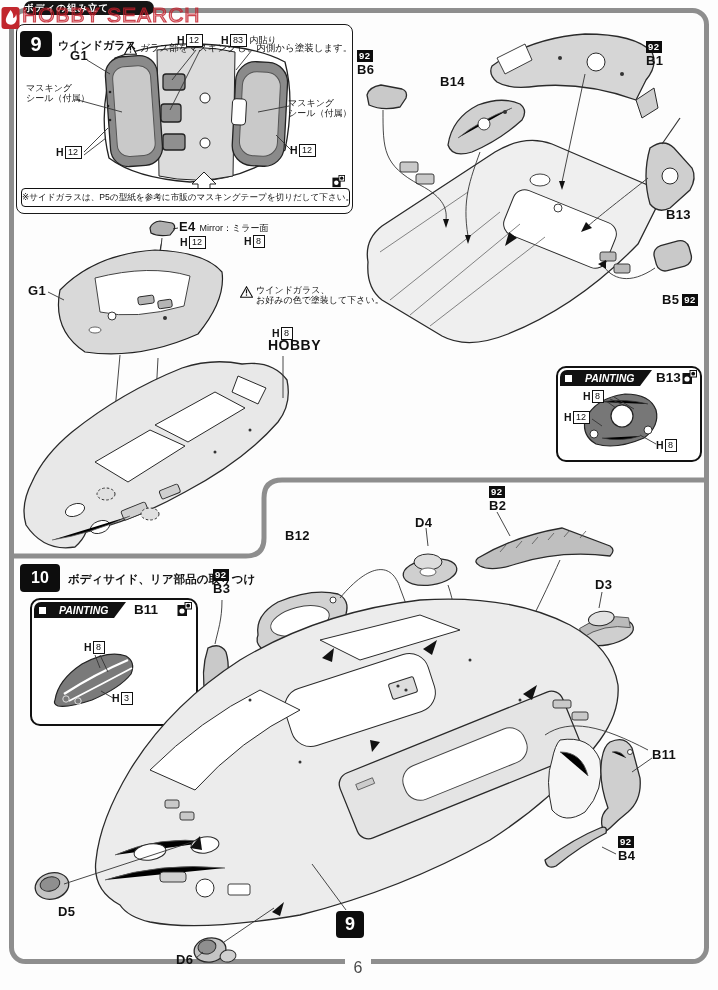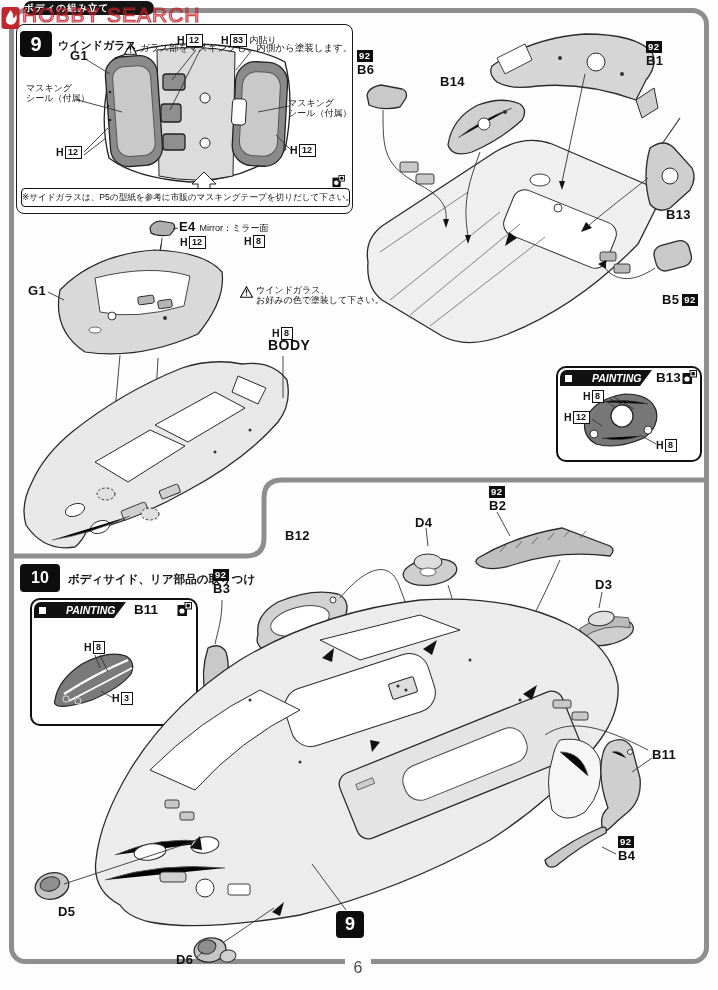--- a/index.html
+++ b/index.html
@@ -13,31 +13,31 @@
   .lbl{position:absolute;z-index:3;line-height:1.05;}
   .bold{font-weight:bold;}
   .pcode{font-weight:bold;font-size:13px;letter-spacing:.3px;}
   .jp9{font-size:9px;}
   .jp95{font-size:9.5px;}
   .b92{display:inline-block;background:#0d0d0d;color:#fff;font-size:9.5px;font-weight:bold;
        padding:0 2px;line-height:11.5px;letter-spacing:.5px;}
   .stack{display:flex;flex-direction:column;align-items:flex-start;gap:1px;}
   .hchip{display:inline-flex;align-items:center;gap:1px;background:transparent;}
   .hchip .h{font-weight:bold;font-size:10.5px;}
-  .hchip .box{border:1.2px solid #111;background:#fff;font-size:9px;font-weight:bold;
+  .hchip .box{border:1.2px solid #111;background:#fff;font-size:9px;font-weight:normal;
               padding:0 2.5px;line-height:10.5px;min-width:9px;text-align:center;}
   .stepbadge{position:absolute;background:#0d0d0d;color:#fff;font-weight:bold;border-radius:4px;
              display:flex;align-items:center;justify-content:center;z-index:3;}
   .banner{position:absolute;left:24px;top:1px;width:130px;height:14px;background:#151515;border-radius:7px;
           color:#fff;font-size:9.5px;font-weight:bold;text-align:left;line-height:14px;letter-spacing:1px;z-index:4;}
   .wm{position:absolute;left:22px;top:3px;font-size:21px;font-weight:normal;letter-spacing:1px;z-index:5;
       color:rgba(200,35,45,.30);-webkit-text-stroke:1.2px rgba(195,30,42,.8);white-space:nowrap;}
   .pbox{position:absolute;background:#fff;border:2px solid #111;border-radius:10px;z-index:1;}
   .phead{position:absolute;left:2px;top:2px;height:16px;width:92px;background:#111;color:#fff;
-         display:flex;align-items:center;gap:20px;padding-left:5px;font-size:10.5px;font-weight:bold;font-style:italic;
+         display:flex;align-items:center;gap:13px;padding-left:5px;font-size:10.5px;font-weight:bold;font-style:italic;
          clip-path:polygon(0 0,100% 0,87% 100%,0 100%);border-top-left-radius:7px;z-index:3;}
   .psq{display:inline-block;width:7px;height:7px;background:#fff;}
   .ppart{position:absolute;top:2px;font-weight:bold;font-size:13.5px;z-index:3;}
   .notebox{position:absolute;border:1.2px solid #111;border-radius:4px;background:#fff;
            font-size:8.6px;text-align:center;z-index:3;line-height:17px;white-space:nowrap;}
   .glasspanel{border:1.6px solid #1a1a1a;border-radius:8px;}
   .pagenum{position:absolute;background:#fdfdfd;color:#4a4a4a;font-size:16px;text-align:center;z-index:4;}
   .warn{display:flex;align-items:flex-start;gap:3px;}
 </style>
 </head>
@@ -415,21 +415,21 @@
     </svg>
     <span class="jp9 stack">
       <span>ウインドガラス、</span>
       <span>お好みの色で塗装して下さい。</span>
     </span>
   </div>
   <div class="lbl hchip" style="left:272px;top:327px;">
     <span class="h">H</span>
       <span class="box">8</span>
   </div>
-  <div class="lbl bold" style="left:268px;top:338px;font-size:14px;letter-spacing:.5px;">BODY</div>
+  <div class="lbl bold" style="left:268px;top:338px;font-size:14px;letter-spacing:.5px;">HOBBY</div>
 
   <div class="lbl stack" style="left:357px;top:50px;">
     <span class="b92">92</span>
     <span class="pcode">B6</span>
   </div>
   <div class="lbl pcode" style="left:440px;top:59px;margin-top:16px;">B14</div>
   <div class="lbl stack" style="left:646px;top:41px;">
     <span class="b92">92</span>
     <span class="pcode">B1</span>
   </div>

